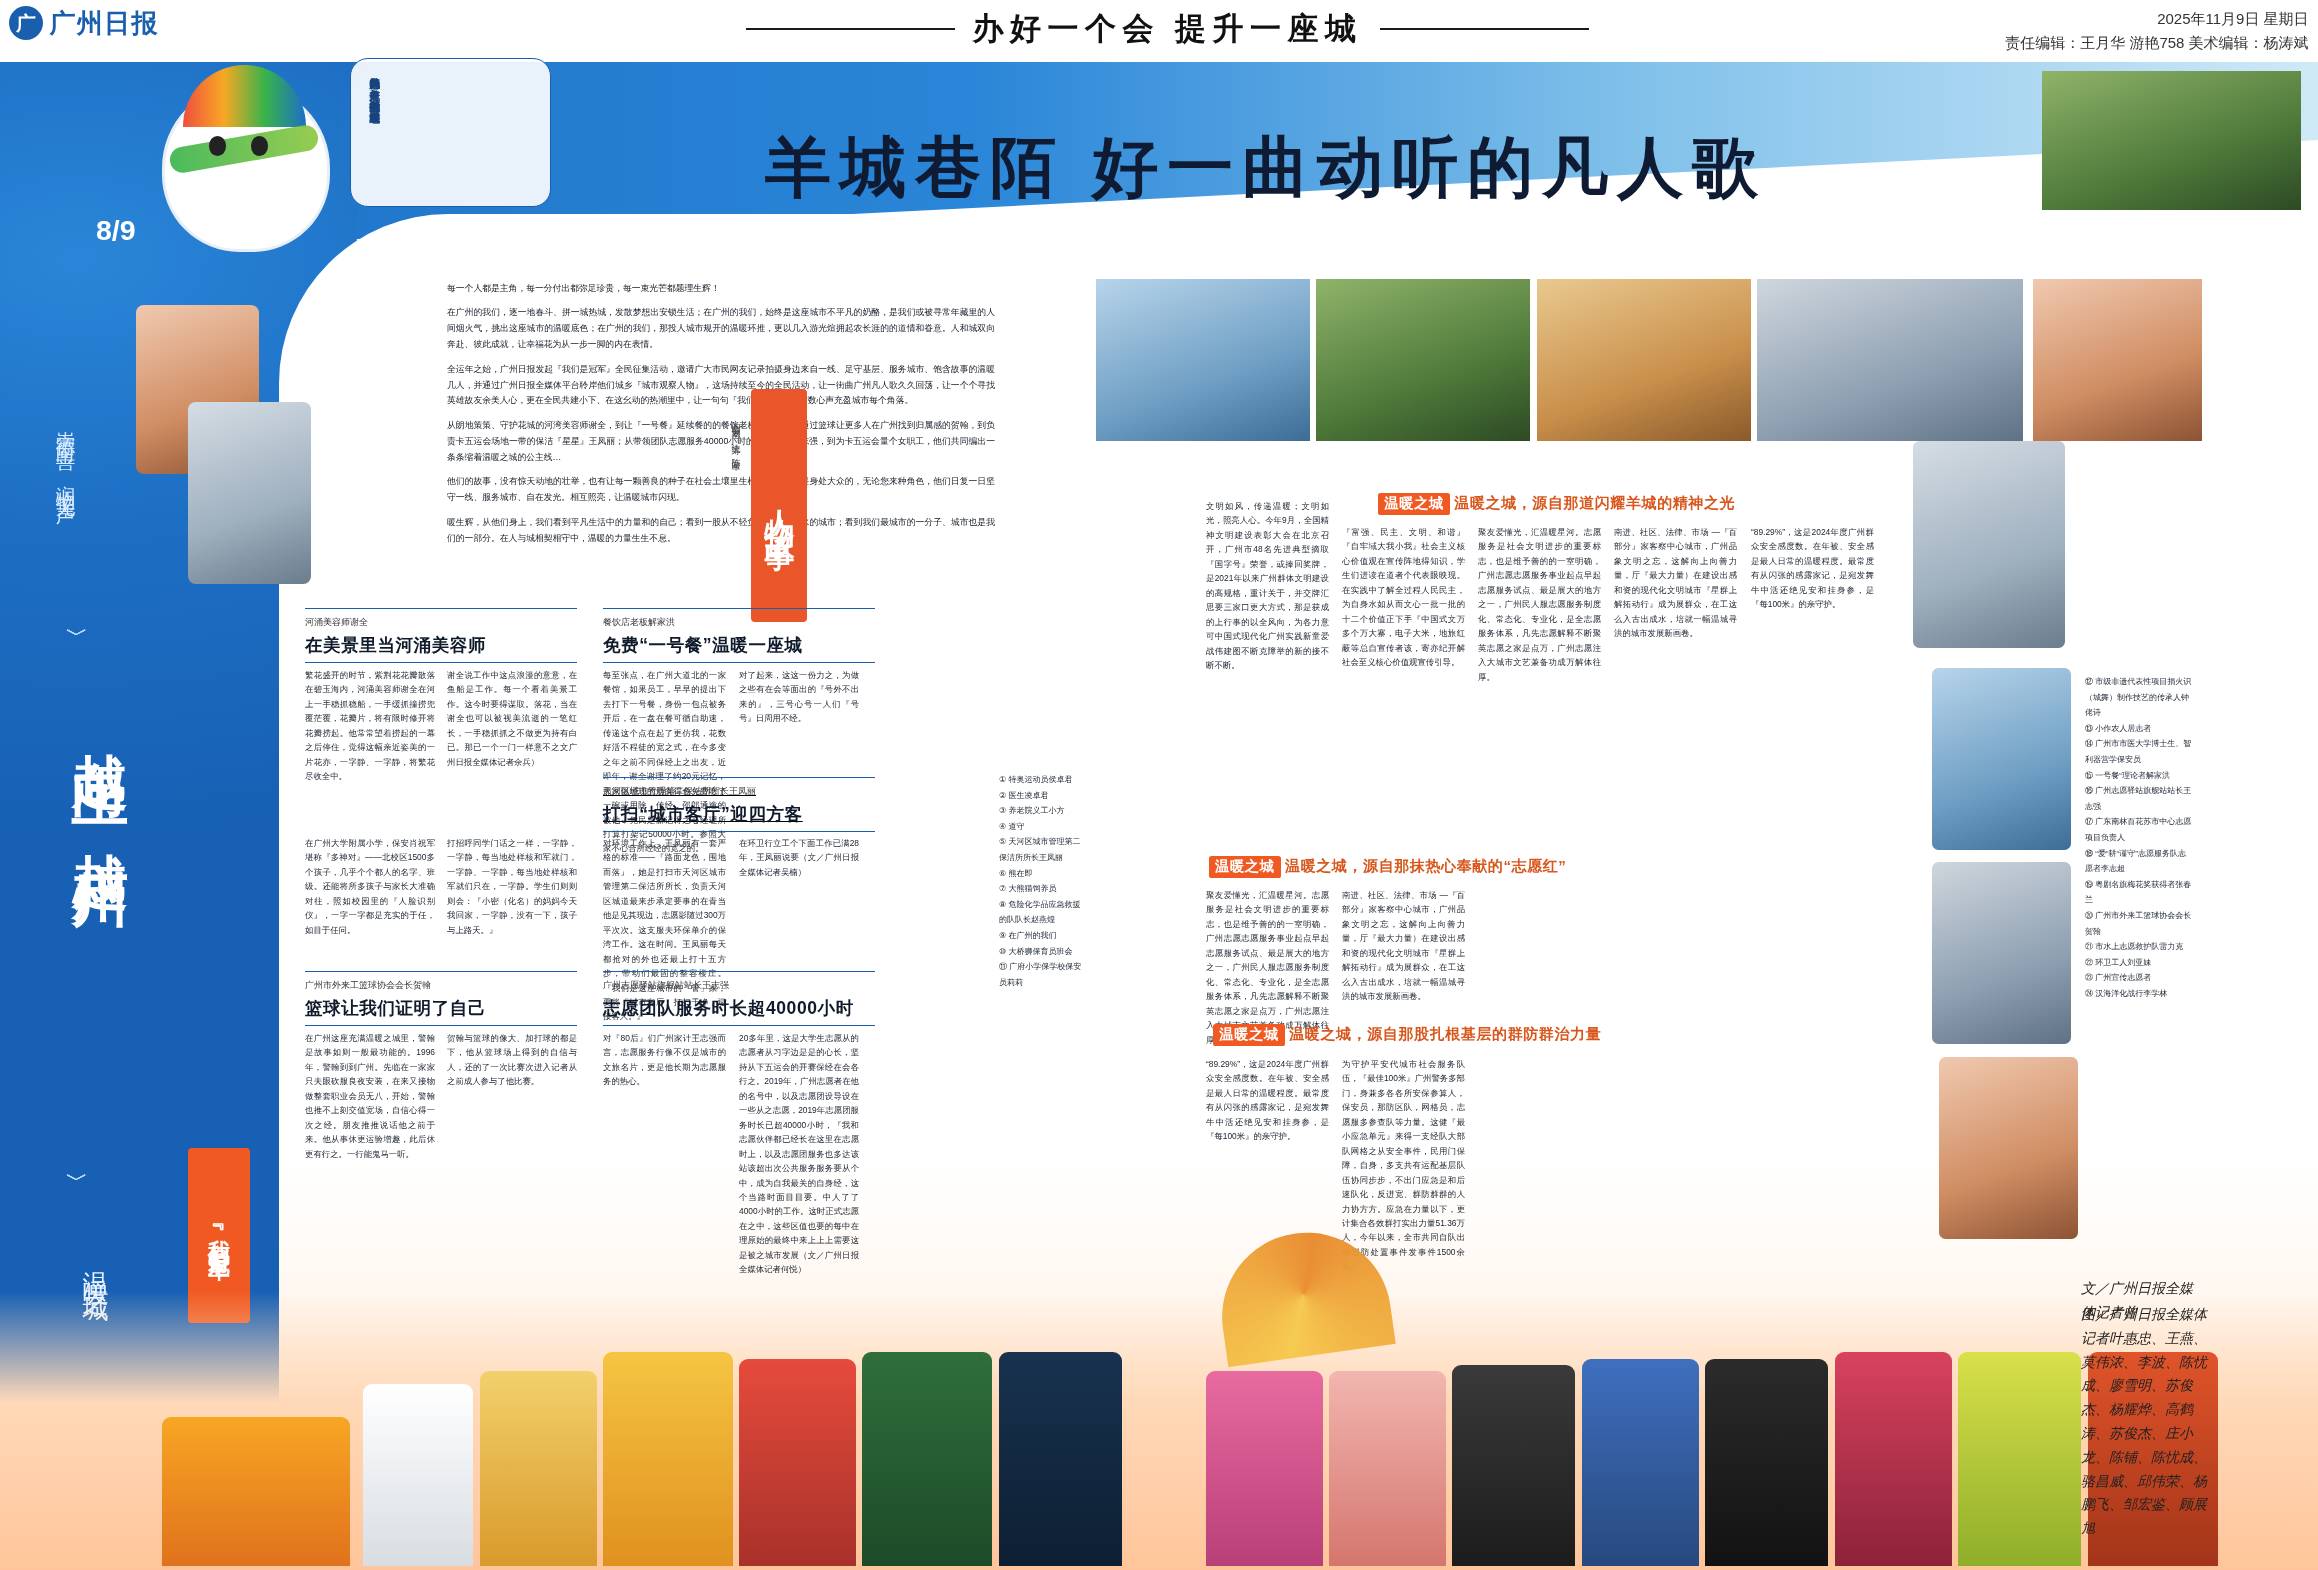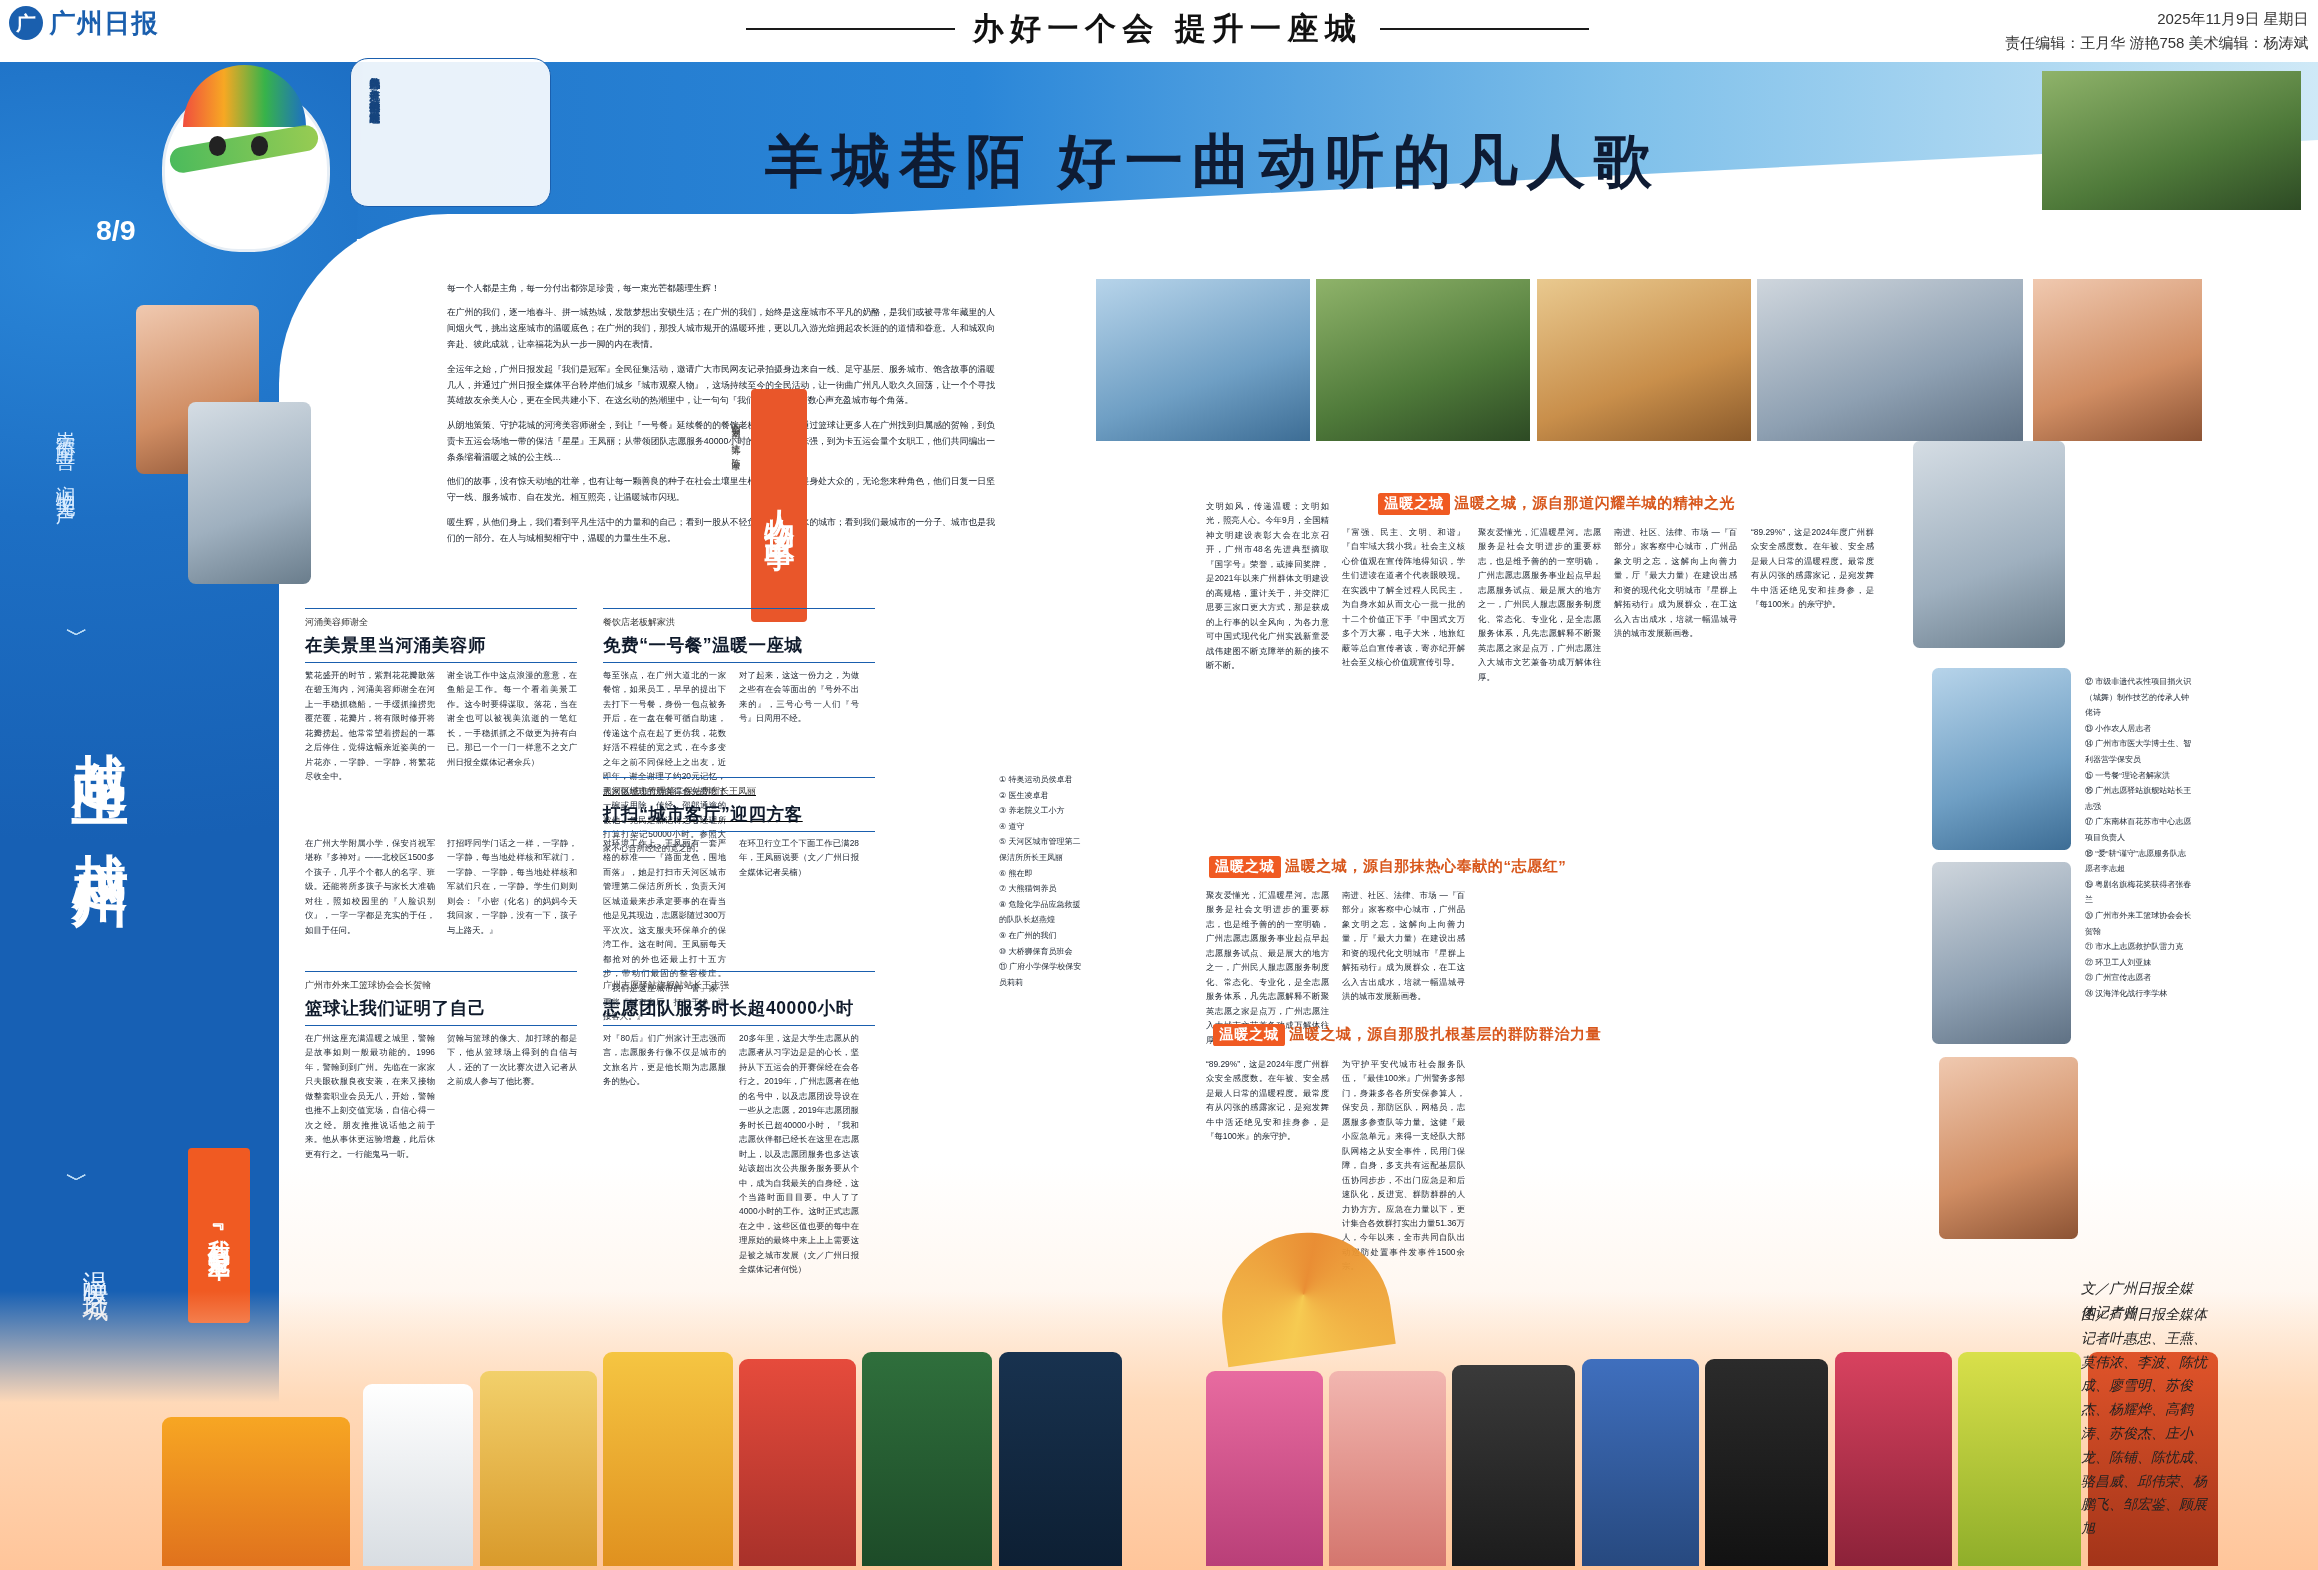--- a/index.html
+++ b/index.html
@@ -31,21 +31,21 @@
   
   .mascot{position:absolute;left:149px;top:39px;width:195px;height:220px;}
   .mascot .body{position:absolute;left:13px;top:45px;width:162px;height:162px;border-radius:50% 50% 46% 46%;background:#ffffff;border:3.2px solid #e7eef5;}
   .mascot .belt{position:absolute;left:19.5px;top:97px;width:150px;height:26px;background:linear-gradient(90deg,#37b34a,#8cc63f);transform:rotate(-10deg);border-radius:13px;opacity:.9;}
   .mascot .cap{position:absolute;left:34px;top:26px;width:123px;height:62px;border-radius:62px 62px 0 0;background:linear-gradient(90deg,#f04e3e,#f7a823,#37b34a,#1d6fc4);}
   .mascot .eye{position:absolute;width:17px;height:19.5px;border-radius:50%;background:#222;top:97px;}
   .bubble{position:absolute;left:350px;top:58px;width:201px;height:149px;border:1.9px solid #1a5fae;border-radius:18px;background:rgba(255,255,255,.9);padding:10.4px 11.7px;box-sizing:border-box;}
   .bubble p{margin:0;writing-mode:vertical-rl;text-orientation:upright;font-size:11px;line-height:2.1;color:#17457e;height:100%;}
 
   
-  .main-title{position:absolute;left:765px;top:123px;font-size:58px;font-weight:bold;color:#0e1b33;letter-spacing:9px;white-space:nowrap;}
+  .main-title{position:absolute;left:765px;top:123px;font-size:66px;font-weight:bold;color:#0e1b33;letter-spacing:9px;white-space:nowrap;}
 
   
   .photo{position:absolute;background:#cfd8e0;overflow:hidden;border:0;}
   .ph-grad1{background:linear-gradient(160deg,#8fb36a,#4f7a3a 60%,#2d4a24);}
   .ph-grad2{background:linear-gradient(160deg,#cfd6dd,#8ea0b2 60%,#5f7184);}
   .ph-grad3{background:linear-gradient(160deg,#e9c98f,#c98f4b 60%,#8a5a2b);}
   .ph-grad4{background:linear-gradient(160deg,#b7d4ea,#6f9fc4 60%,#3d6d95);}
   .ph-grad5{background:linear-gradient(160deg,#f0c9b0,#d08d63 60%,#8c5334);}
   .ph-grad6{background:linear-gradient(160deg,#d5dde4,#9fb0bf 60%,#6a7d8c);}
   .col-text{position:absolute;font-size:8.4px;line-height:1.72;color:#18202c;text-align:justify;}

